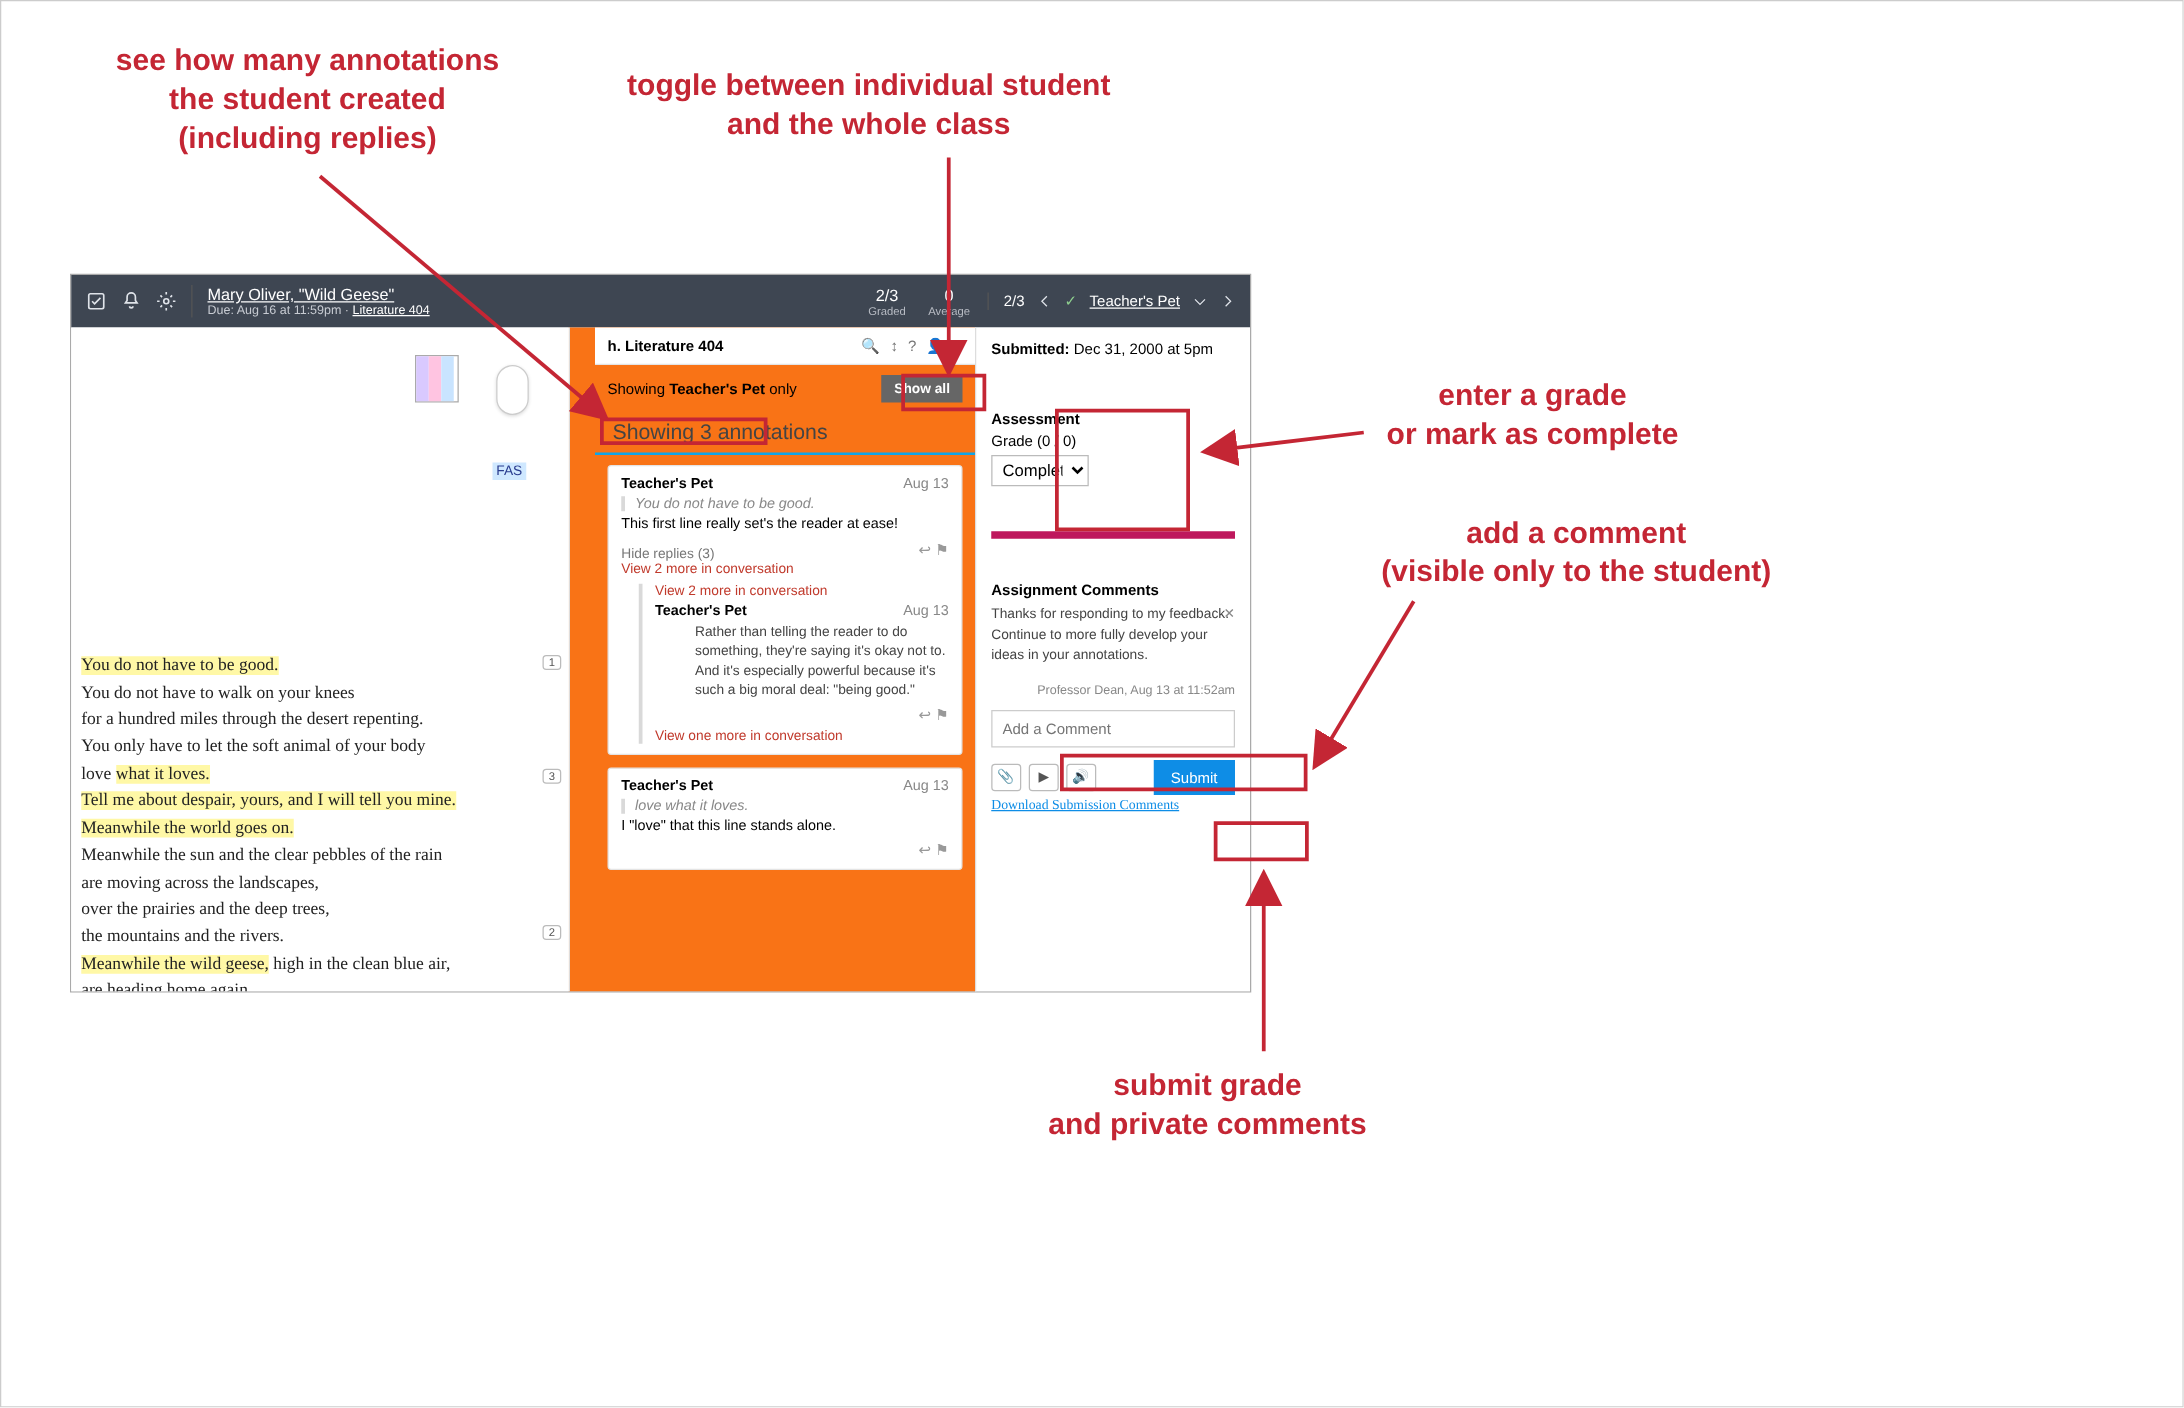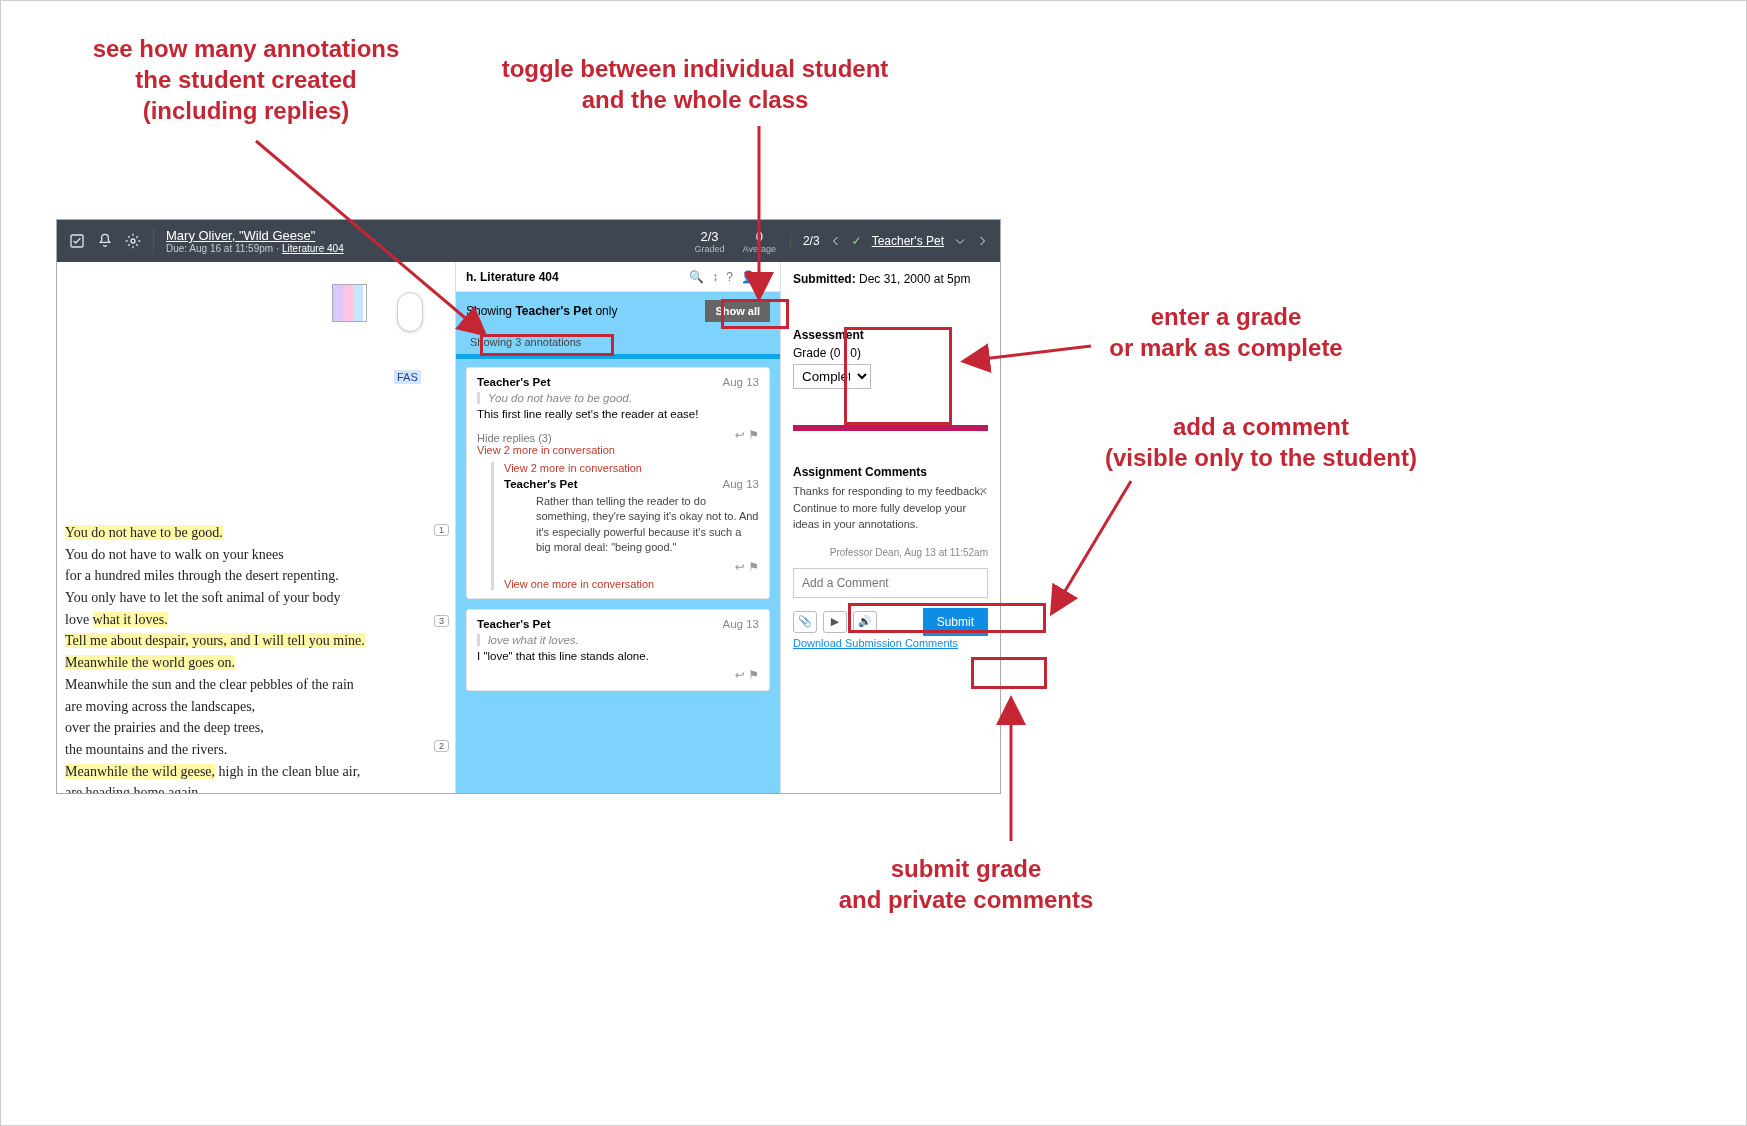--- a/index.html
+++ b/index.html
@@ -22,39 +22,39 @@
   .tb-title .t2 u { color: #fff; }
   .tb-stats { display: flex; gap: 18px; padding: 0 14px; text-align: center; }
   .tb-stats .v { font-size: 13px; }
   .tb-stats .l { font-size: 9px; color: #b8bcc4; }
   .tb-nav { display: flex; align-items: center; gap: 10px; padding: 0 12px; border-left: 1px solid #555; }
   .tb-nav .cur { font-size: 12px; text-decoration: underline; }
   .tb-arrow { width: 12px; height: 12px; fill: #dfe3e9; }
 
   .body { display: flex; height: calc(100% - 42px); }
   .left { flex: 1; position: relative; background: #fff; overflow: hidden; }
-  .mid { width: 325px; background: #7dd3fc; border-left: 1px solid #ddd; display: flex; flex-direction: column; }
+  .mid { width: 325px; background: #f97316; border-left: 1px solid #ddd; display: flex; flex-direction: column; padding-left: 20px; }
   .right { width: 220px; background: #fff; border-left: 1px solid #ddd; padding: 10px 12px; font-size: 12px; }
 
   
   .thumb { position: absolute; top: 22px; left: 275px; width: 35px; height: 38px; border: 1px solid #aaa; }
   .thumb span { display: inline-block; width: 10px; height: 100%; }
   .poem { position: absolute; top: 260px; left: 8px; font-family: Georgia, "Times New Roman", serif; font-size: 14px; line-height: 1.55; color: #222; }
   .hl { background: #fff8a6; }
   .pg { position: absolute; right: 6px; background: #fff; border: 1px solid #bbb; border-radius: 3px; font-size: 9px; padding: 0 4px; color: #555; }
   .fas { position: absolute; top: 108px; left: 337px; background: #cfe8ff; color: #2a3c8f; font-size: 11px; padding: 1px 3px; }
   .eye-ctl { position: absolute; top: 30px; left: 340px; width: 26px; height: 40px; border: 1px solid #ccc; border-radius: 14px; background: #fff; box-shadow: 0 1px 3px rgba(0,0,0,.15); }
 
   
   .mid-hdr { display: flex; align-items: center; justify-content: space-between; height: 30px; padding: 0 10px; background: #fff; border-bottom: 1px solid #e4e4e4; font-size: 12px; }
   .mid-hdr .brand { font-weight: 700; }
   .mid-icons { display: flex; gap: 8px; color: #777; }
   .mid-filter { display: flex; align-items: center; justify-content: space-between; padding: 8px 10px; font-size: 12px; }
   .show-all { background: #666; color: #fff; border: none; padding: 5px 10px; font-size: 11px; font-weight: 600; cursor: pointer; }
-  .count-bar { padding: 6px 14px; font-size: 11px; color: #444; border-bottom: 5px solid #0ea5e9; }
+  .count-bar { padding: 6px 14px; font-size: 17px; color: #444; border-bottom: 2px solid #0ea5e9; }
   .ann-list { flex: 1; overflow: auto; padding: 8px 10px; font-size: 11.5px; }
   .card { background: #fff; border: 1px solid #e4e4e4; border-radius: 3px; margin-bottom: 10px; padding: 8px 10px; }
   .card .row1 { display: flex; justify-content: space-between; font-weight: 700; margin-bottom: 4px; }
   .card .row1 .dt { font-weight: 400; color: #888; }
   .quote { border-left: 3px solid #d9d9d9; padding-left: 8px; color: #888; font-style: italic; margin: 4px 0; }
   .link { color: #c0392b; cursor: pointer; font-size: 11px; }
   .hide-r { color: #777; font-size: 11px; margin-top: 6px; }
   .act { text-align: right; color: #999; font-size: 12px; }
   .reply-thread { margin-left: 14px; border-left: 3px solid #d9d9d9; padding-left: 10px; margin-top: 6px; }
   .reply-note { color: #444; font-size: 11px; line-height: 1.4; margin-left: 32px; }
@@ -64,21 +64,21 @@
   .right select { width: 78px; padding: 3px 4px; margin-top: 4px; border: 1px solid #bbb; background: #fff; }
   .cmt-box { border-top: 6px solid #be185d; margin-top: 36px; padding-top: 24px; }
   .cmt-item { position: relative; font-size: 11px; line-height: 1.5; color: #444; }
   .cmt-item .x { position: absolute; right: 0; top: 0; color: #888; cursor: pointer; }
   .cmt-meta { font-size: 10px; color: #888; text-align: right; margin-top: 12px; }
   .cmt-input { width: 100%; border: 1px solid #ccc; padding: 7px 8px; font-size: 12px; color: #888; margin-top: 8px; }
   .cmt-actions { display: flex; justify-content: space-between; align-items: center; margin-top: 10px; }
   .attach { display: flex; gap: 6px; }
   .attach span { width: 24px; height: 22px; border: 1px solid #bbb; border-radius: 3px; display: inline-flex; align-items: center; justify-content: center; font-size: 11px; color: #555; }
   .submit-btn { background: #0e8de6; color: #fff; border: none; padding: 7px 14px; font-size: 12px; cursor: pointer; }
-  .dl-link { color: #0e8de6; text-decoration: underline; font-size: 11px; display: inline-block; margin-top: 0; }
+  .dl-link { color: #0e8de6; text-decoration: underline; font-size: 11px; display: inline-block; margin-top: 0; font-family: Liberation Serif, serif; }
 </style>
 </head>
 <body>
 
 <div class="canvas">
 
   <div class="callout" style="left:80px; top:32px; width:330px; white-space:pre-line;">see how many annotations
 the student created
 (including replies)</div>
   <div class="callout" style="left:484px; top:52px; width:420px; white-space:pre-line;">toggle between individual student

